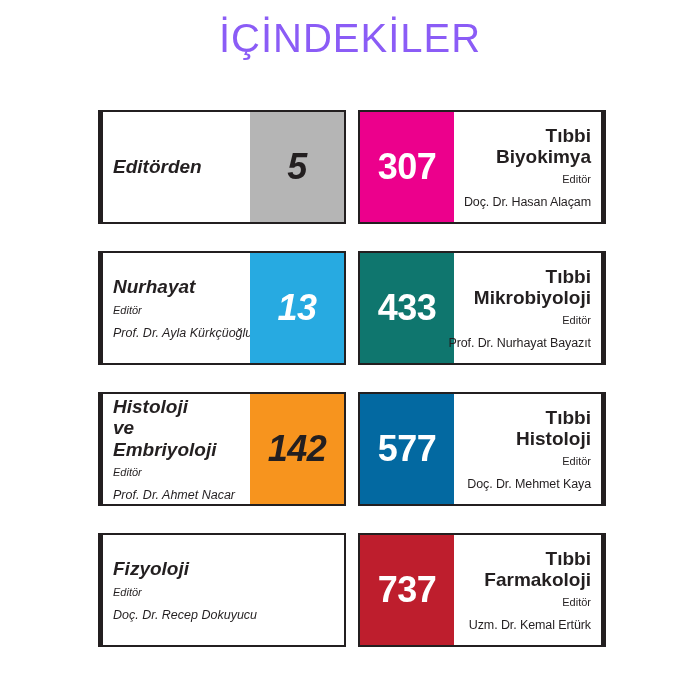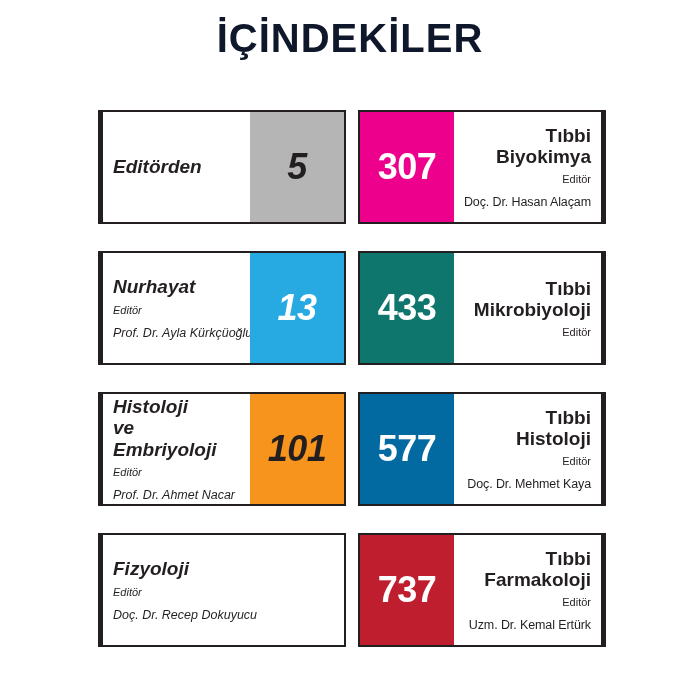--- a/index.html
+++ b/index.html
@@ -16,23 +16,23 @@
   }
   .page {
     position: relative;
     width: 700px;
     height: 700px;
     box-sizing: border-box;
   }
   .title {
     text-align: center;
     font-size: 40px;
-    font-weight: bold;
+    font-weight: normal;
     letter-spacing: 1px;
-    color: #0f172a;
+    color: #8b5cf6;
     padding-top: 16px;
     line-height: 1.1;
   }
   .grid {
     position: absolute;
     top: 110px;
     left: 98px;
     width: 508px;
     display: grid;
     grid-template-columns: 248px 248px;
@@ -133,32 +133,33 @@
       </div>
       <div class="num-pane" style="background:#27aae1">13</div>
     </div>
 
     <div class="card right">
       <div class="num-pane" style="background:#0f766e">433</div>
       <div class="text-pane">
         <div class="dept">Tıbbi</div>
         <div class="dept">Mikrobiyoloji</div>
         <div class="role">Editör</div>
+        <div class="editor">Prof. Dr. Nurhayat Bayazıt</div>
       </div>
     </div>
 
     <div class="card left">
       <div class="text-pane">
         <div class="dept">Histoloji</div>
         <div class="dept">ve</div>
         <div class="dept">Embriyoloji</div>
         <div class="role">Editör</div>
         <div class="editor">Prof. Dr. Ahmet Nacar</div>
       </div>
-      <div class="num-pane dark-num" style="background:#f7941e">101</div>
+      <div class="num-pane dark-num" style="background:#f7941e">142</div>
     </div>
 
     <div class="card right">
       <div class="num-pane" style="background:#0369a1">577</div>
       <div class="text-pane">
         <div class="dept">Tıbbi</div>
         <div class="dept">Histoloji</div>
         <div class="role">Editör</div>
         <div class="editor">Doç. Dr. Mehmet Kaya</div>
       </div>

